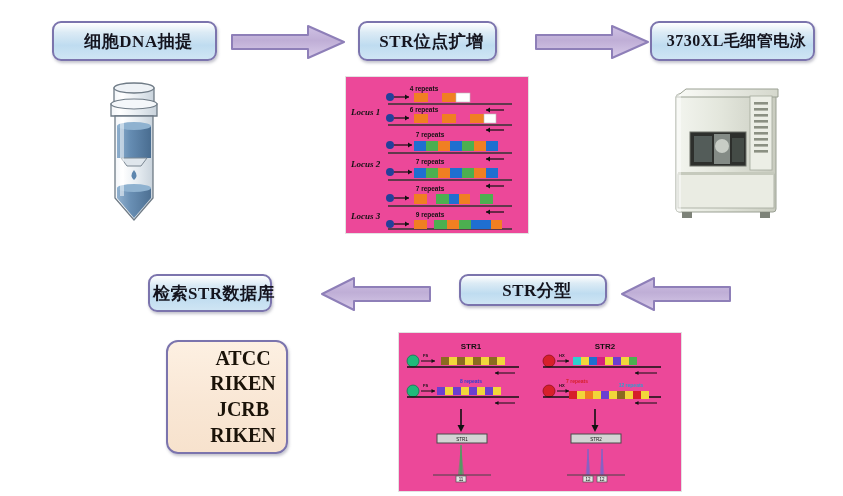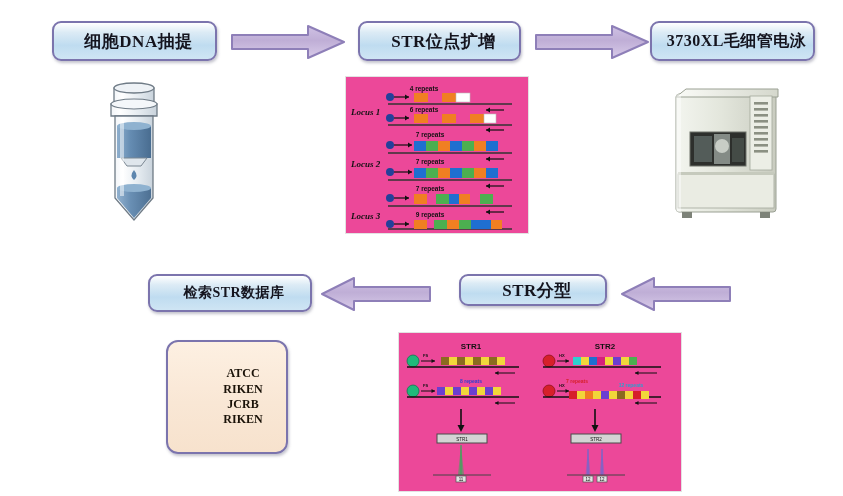--- a/index.html
+++ b/index.html
@@ -61,21 +61,21 @@
 </style>
 </head>
 <body>
 
 <div class="canvas">
 
   <div class="pbox" style="left:52px;top:21px;width:165px;height:40px;font-size:17px;">
     <span>细胞DNA抽提</span>
   </div>
 
-  <div class="pbox" style="left:358px;top:21px;width:163px;height:40px;font-size:17px;">
+  <div class="pbox" style="left:358px;top:21px;width:139px;height:40px;font-size:17px;">
     <span>STR位点扩增</span>
   </div>
 
   <div class="pbox" style="left:650px;top:21px;width:165px;height:40px;font-size:16px;">
     <span>3730XL毛细管电泳</span>
   </div>
 
   <div class="arrow" style="left:230px;top:24px;">
     <svg width="116" height="36" viewBox="0 0 116 36">
       <defs>
@@ -275,21 +275,21 @@
       <rect x="92" y="128" width="10" height="6" fill="#7d8278"></rect>
 
       <rect x="8" y="10" width="5" height="118" fill="#ffffff" opacity=".45"></rect>
     </svg>
   </div>
 
   <div class="pbox" style="left:459px;top:274px;width:148px;height:32px;font-size:17px;">
     <span>STR分型</span>
   </div>
 
-  <div class="pbox" style="left:148px;top:274px;width:164px;height:38px;font-size:14px;">
+  <div class="pbox" style="left:148px;top:274px;width:124px;height:38px;font-size:17px;">
     <span>检索STR数据库</span>
   </div>
 
   <div class="arrow" style="left:620px;top:276px;">
     <svg width="112" height="36" viewBox="0 0 112 36">
       <defs>
         <linearGradient id="agl1" x1="0" y1="0" x2="0" y2="1">
           <stop offset="0%" stop-color="#cfc1e4"></stop>
           <stop offset="45%" stop-color="#bfaed6"></stop>
           <stop offset="100%" stop-color="#d8cbe9"></stop>
@@ -298,21 +298,21 @@
       <path d="M110,11 L34,11 L34,2 L2,18 L34,34 L34,25 L110,25 Z" fill="url(#agl1)" stroke="#8e7fb8" stroke-width="2" stroke-linejoin="round"></path>
     </svg>
   </div>
 
   <div class="arrow" style="left:320px;top:276px;">
     <svg width="112" height="36" viewBox="0 0 112 36">
       <path d="M110,11 L34,11 L34,2 L2,18 L34,34 L34,25 L110,25 Z" fill="url(#agl1)" stroke="#8e7fb8" stroke-width="2" stroke-linejoin="round"></path>
     </svg>
   </div>
 
-  <div class="dbbox" style="left:166px;top:340px;width:122px;height:114px;font-size:12px;padding-left:32px;">
+  <div class="dbbox" style="left:166px;top:340px;width:122px;height:114px;font-size:20px;padding-left:32px;">
     <div>ATCC</div>
     <div>RIKEN</div>
     <div>JCRB</div>
     <div>RIKEN</div>
   </div>
 
   <div class="figframe" style="left:398px;top:332px;width:282px;height:158px;">
     <svg width="280" height="156" viewBox="0 0 280 156">
       <style>
         .ttl{font-family:"Liberation Sans",sans-serif;font-weight:bold;font-size:8px;fill:#111;}

